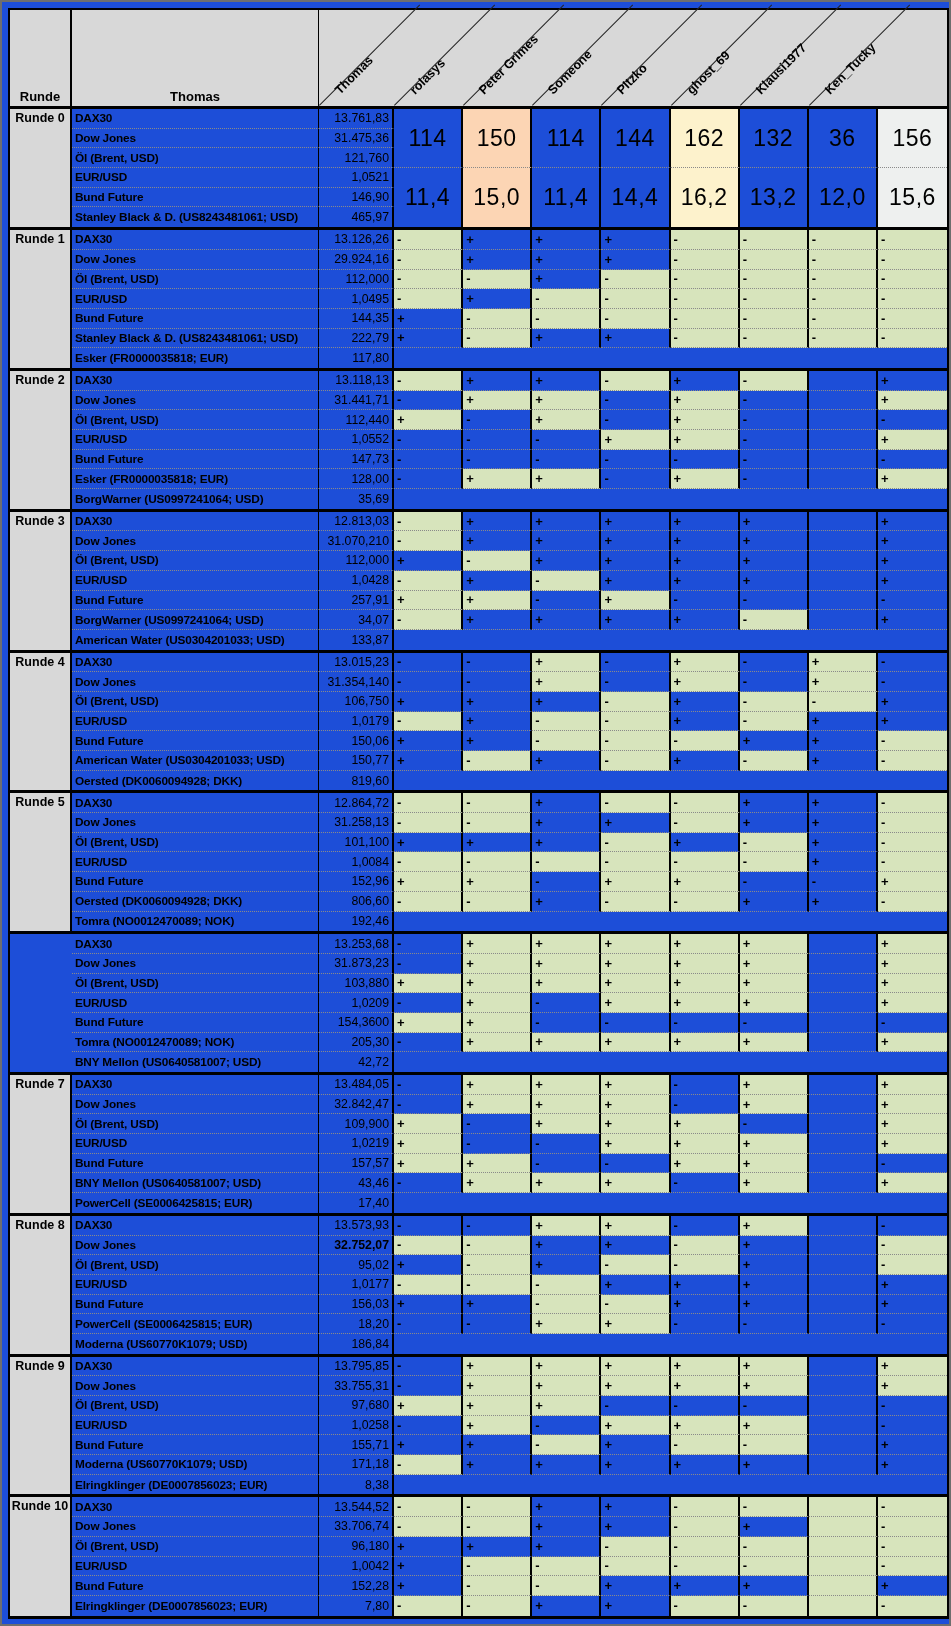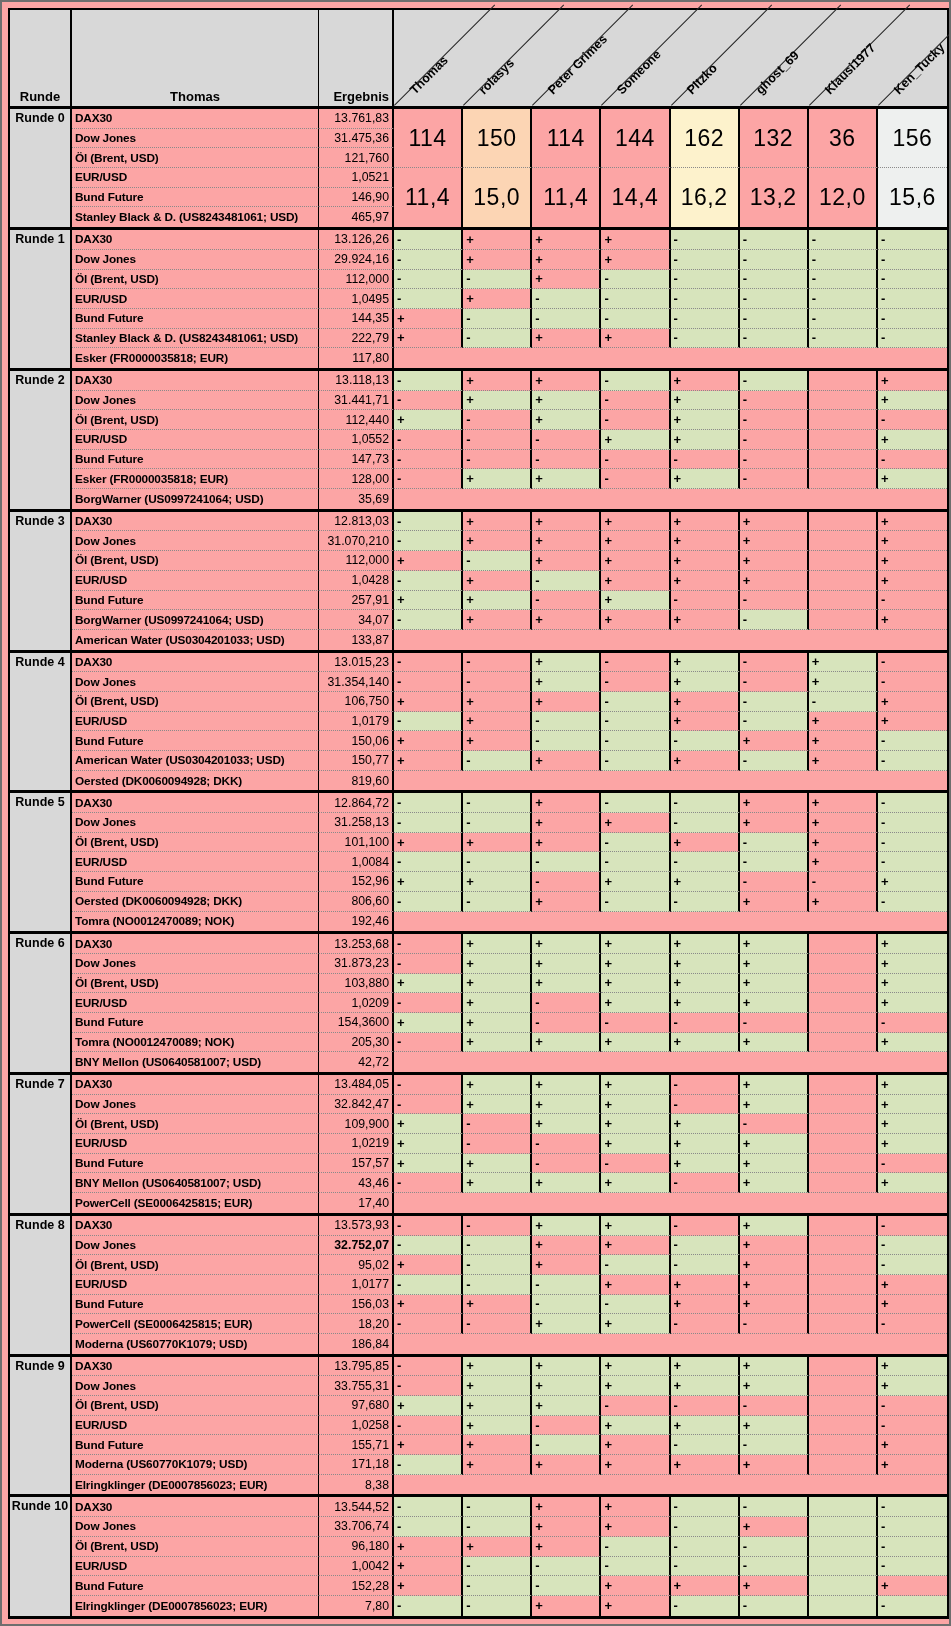--- a/index.html
+++ b/index.html
@@ -1,20 +1,20 @@
 <!DOCTYPE html>
 <html><head>
 <meta charset="utf-8">
 <style>
   html,body{margin:0;padding:0;}
   body{
     width:951px;height:1626px;position:relative;background:#fff;
     font-family:"Liberation Sans","DejaVu Sans",sans-serif;color:#000;
   }
-  .frame{position:absolute;inset:0;border:2px solid #6e6e6e;box-sizing:border-box;overflow:hidden;background:#fca5a5;text-align:center;}
+  .frame{position:absolute;inset:0;border:2px solid #6e6e6e;box-sizing:border-box;overflow:hidden;background:#1d4ed8;text-align:center;}
   .table{position:absolute;left:6px;top:6px;width:941px;}
   .grid{display:grid;grid-template-columns:62px 247px 75px repeat(8,1fr);box-sizing:border-box;}
   
   .header-row{height:101px;background:#d8d8d8;border:2px solid #000;border-bottom:3px solid #000;position:relative;grid-template-rows:1fr;}
   .hcell{display:flex;align-items:flex-end;font-weight:bold;font-size:13px;box-sizing:border-box;padding:0 3px 2px 3px;}
   .h-runde{justify-content:center;border-right:2px solid #000;}
   .h-werte{justify-content:center;border-right:1px solid #000;}
   .h-erg{justify-content:flex-end;border-right:2px solid #000;}
   .h-player{position:relative;padding:0;}
   .diag{position:absolute;left:0;bottom:0;width:142px;height:0;border-top:1px solid #222;
@@ -44,21 +44,20 @@
   .hl-silver{background:#eef0ef;}
 </style>
 </head>
 <body>
 
 <div class="frame">
   <div class="table">
     <div class="grid header-row" id="header-row">
       <div class="hcell h-runde">Runde</div>
       <div class="hcell h-werte">Thomas</div>
-      <div class="hcell h-erg">Ergebnis</div>
 
     <div class="hcell h-player">
           <div class="diag"></div>
           <div class="pname">Thomas</div>
         </div>
         <div class="hcell h-player">
           <div class="diag"></div>
           <div class="pname">rolasys</div>
         </div>
         <div class="hcell h-player">
@@ -454,23 +453,20 @@
           <div class="cell c-pred dot bg-g" style="grid-area: 6 / 7;">-</div>
           <div class="cell c-pred dot bg-g" style="grid-area: 6 / 8;">-</div>
           <div class="cell c-pred dot" style="grid-area: 6 / 9;">+</div>
           <div class="cell c-pred dot" style="grid-area: 6 / 10;">+</div>
           <div class="cell c-pred lastcol dot bg-g" style="grid-area: 6 / 11;">-</div>
           <div class="cell c-werte" style="grid-area: 7 / 2;">Tomra (NO0012470089; NOK)</div>
           <div class="cell c-erg" style="grid-area: 7 / 3;">192,46</div>
           <div class="cell c-blank" style="grid-row: 7;"></div>
         </div>
         <div class="grid block bt">
-          <div class="cell c-runde" style="grid-area: 1 / 1 / span 7;">
-            <span>Runde 6</span>
-          </div>
           <div class="cell c-werte dot" style="grid-area: 1 / 2;">DAX30</div>
           <div class="cell c-erg dot" style="grid-area: 1 / 3;">13.253,68</div>
           <div class="cell c-pred dot" style="grid-area: 1 / 4;">-</div>
           <div class="cell c-pred dot bg-g" style="grid-area: 1 / 5;">+</div>
           <div class="cell c-pred dot bg-g" style="grid-area: 1 / 6;">+</div>
           <div class="cell c-pred dot bg-g" style="grid-area: 1 / 7;">+</div>
           <div class="cell c-pred dot bg-g" style="grid-area: 1 / 8;">+</div>
           <div class="cell c-pred dot bg-g" style="grid-area: 1 / 9;">+</div>
           <div class="cell c-pred dot" style="grid-area: 1 / 10;"></div>
           <div class="cell c-pred lastcol dot bg-g" style="grid-area: 1 / 11;">+</div>

